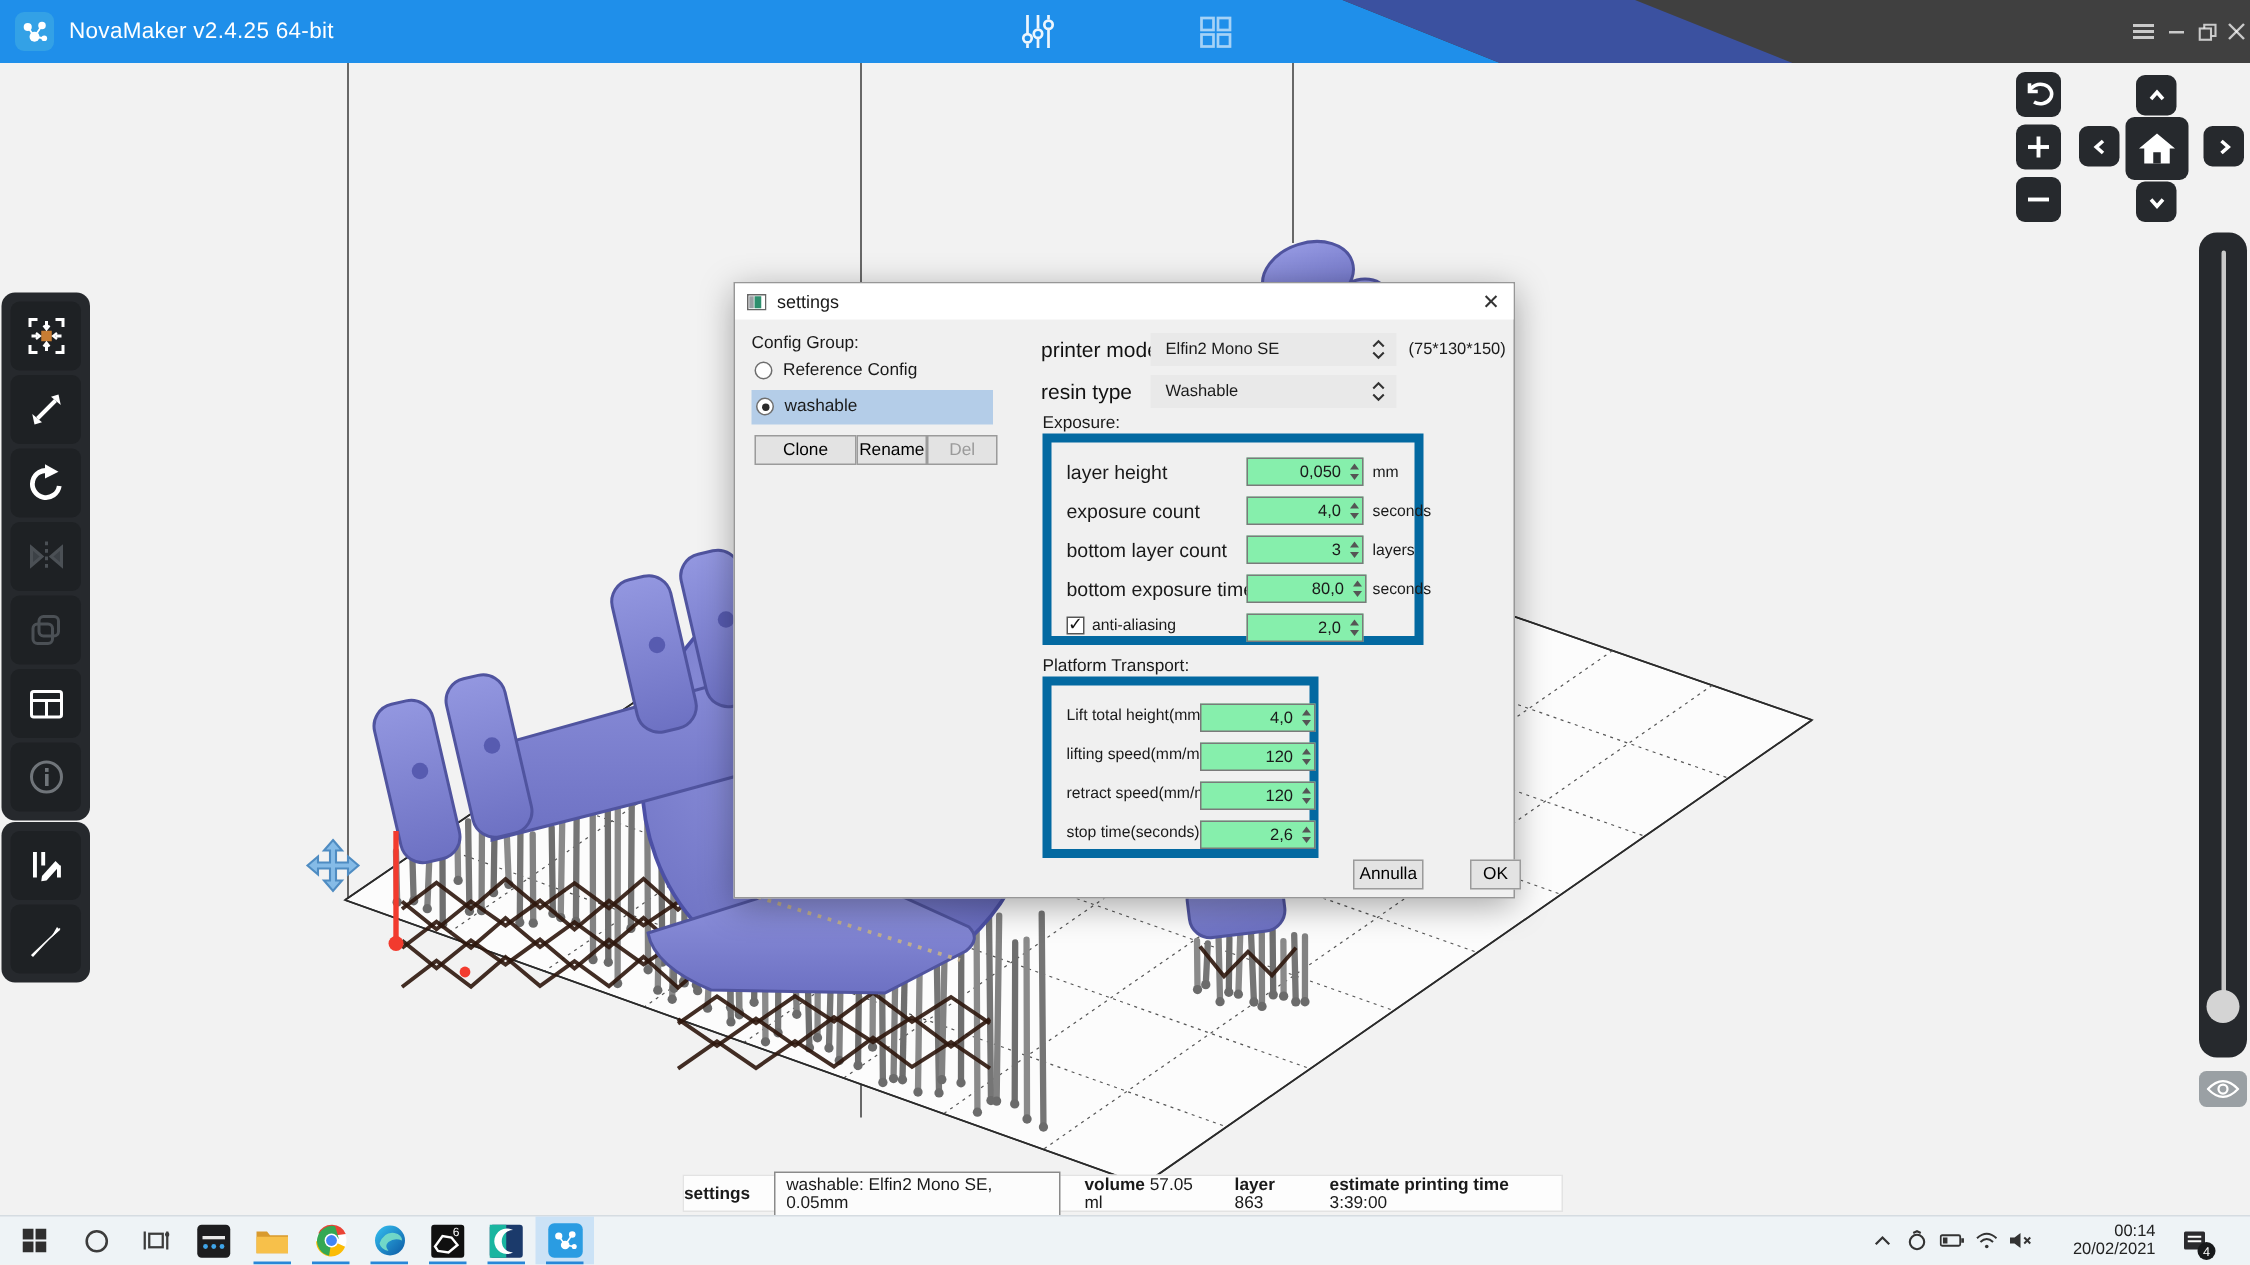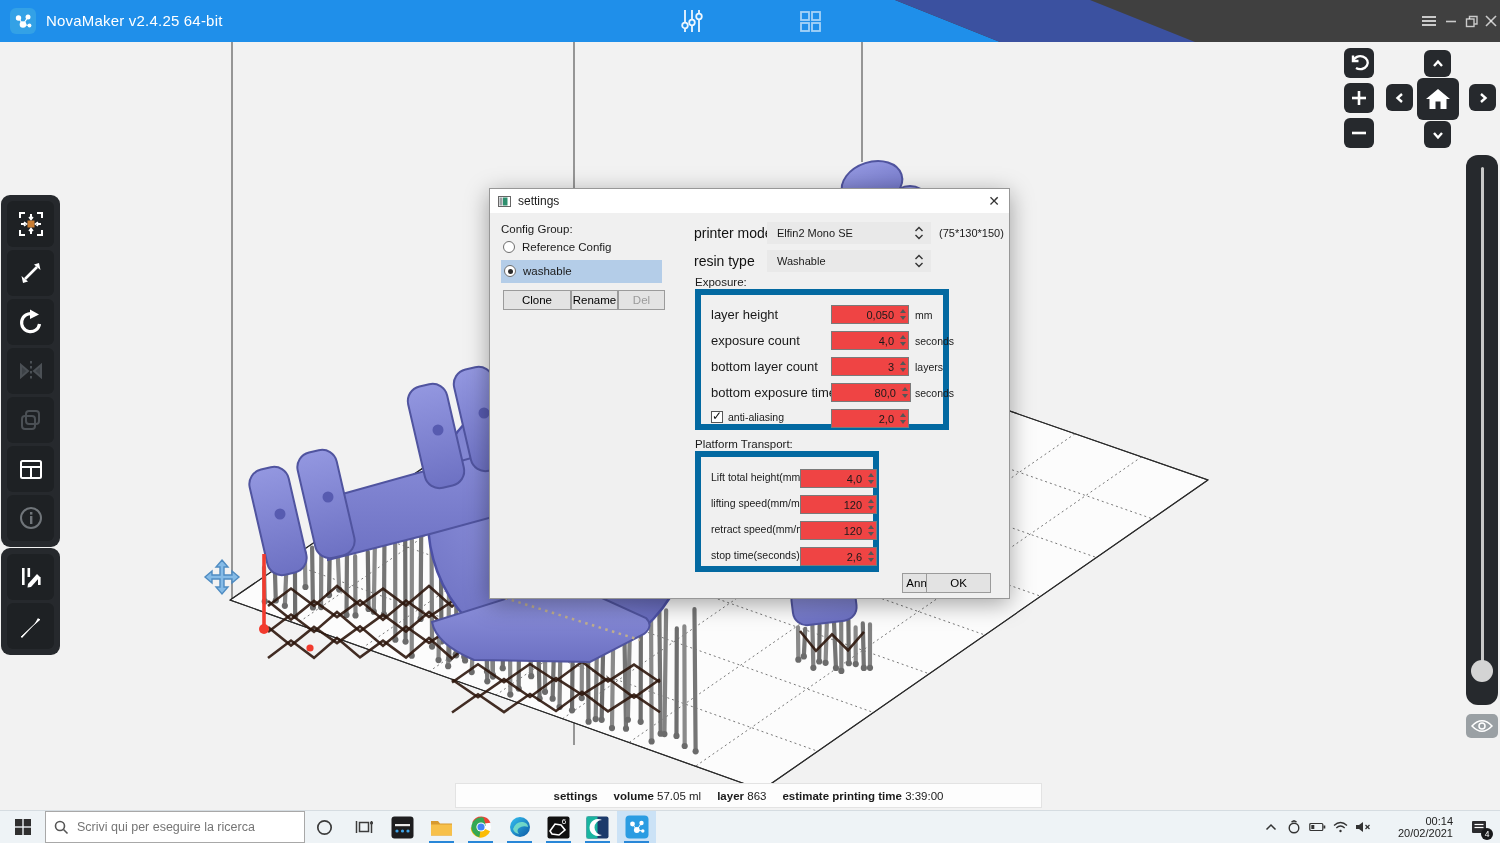--- a/index.html
+++ b/index.html
@@ -48,39 +48,39 @@
   .radio.sel::after{content:"";position:absolute;inset:2.5px;border-radius:50%;background:#2b2b2b}
   .radio-row{position:absolute;display:flex;align-items:center;gap:7px}
   .wbtn{background:#e3e3e3;border:1px solid #9b9b9b;font-size:11.5px;height:20px;display:inline-flex;align-items:center;justify-content:center;font-family:"Liberation Sans",sans-serif}
   .wbtn.disabled{color:#9a9a9a}
   .big-label{position:absolute;font-size:14px;color:#111}
   .ddl{position:absolute;height:22px;background:#e9e9e9;display:flex;align-items:center;font-size:11px;width:164px}
   .ddl-val{flex:1;padding-left:10px}
   .groupbox{position:absolute;border:6px solid #0369a1}
   .exp-row{position:absolute;left:0;width:100%;height:20px}
   .exp-label{position:absolute;left:10px;top:2px;font-size:13px}
-  .spinbox{position:absolute;height:19px;background:#ef4444;border:1px solid #7a7a7a;display:flex;align-items:center;font-size:11px}
+  .spinbox{position:absolute;height:19px;background:#86efac;border:1px solid #7a7a7a;display:flex;align-items:center;font-size:11px}
   .spin-val{flex:1;text-align:right;padding-right:3px}
   .spin-ctl{width:11px;height:100%;display:flex;flex-direction:column;align-items:center;justify-content:center;gap:2.5px}
   .tri-up{width:0;height:0;border-left:3.2px solid transparent;border-right:3.2px solid transparent;border-bottom:4px solid #555}
   .tri-dn{width:0;height:0;border-left:3.2px solid transparent;border-right:3.2px solid transparent;border-top:4px solid #555}
   .unit{position:absolute;font-size:10.5px;top:4px}
   .cb{width:12px;height:12px;border:1px solid #555;background:#fff;position:relative;flex:none}
   .cb::after{content:"✓";position:absolute;left:0px;top:-3px;font-size:12px;color:#111}
   .small-label{font-size:10.5px}
 
   
   .taskbar{position:absolute;left:0;top:810px;width:1500px;height:33px;background:#eef3f6;border-top:1px solid #d5dce1;display:flex;align-items:stretch;z-index:6}
   .tb-btn{width:45px;display:flex;align-items:center;justify-content:center}
   .search-box{width:260px;background:#fff;border:1px solid #a8a8a8;display:flex;align-items:center;padding:0 8px;gap:8px}
   .search-box input{border:none;outline:none;font-size:12.5px;width:200px;font-family:"Liberation Sans",sans-serif;color:#333;background:transparent}
   .app-cell{width:39px;display:flex;align-items:center;justify-content:center;position:relative}
   .app-cell.running::after{content:"";position:absolute;bottom:0;left:7px;right:7px;height:2.5px;background:#2887d8}
   .app-cell.active{background:#cbe2f6}
-  .tray{margin-left:auto;display:flex;align-items:center;gap:5px;padding-right:4px}
+  .tray{margin-left:auto;display:flex;align-items:center;gap:5px;padding-right:20px}
   .tray-ico{width:18px;height:24px;display:flex;align-items:center;justify-content:center}
   .clock{width:72px;text-align:right;font-size:11px;line-height:12px;color:#222;margin:0 4px}
   .notif{width:34px;height:33px;display:flex;align-items:center;justify-content:center;position:relative}
   .notif-badge{position:absolute;right:3px;bottom:4px;width:12px;height:12px;border-radius:50%;background:#18191b;color:#fff;font-size:8.5px;display:flex;align-items:center;justify-content:center}
 </style>
 </head>
 <body>
 
 <div class="titlebar">
   <div class="tb-bright"></div>
@@ -497,20 +497,21 @@
   </div>
   <div class="eye-btn">
     <svg width="22" height="14" viewBox="0 0 22 14" fill="none" stroke="#fff" stroke-width="1.5">
       <path d="M1,7 Q11,-3.5 21,7 Q11,17.5 1,7 Z"></path>
       <circle cx="11" cy="7" r="3"></circle>
     </svg>
   </div>
 
   <div class="statusbar">
     <b>settings</b>
+    <span class="cfg-chip">washable: Elfin2 Mono SE, 0.05mm</span>
     <span><b>volume</b>
       <span>57.05 ml</span></span>
     <span><b>layer</b>
       <span>863</span></span>
     <span><b>estimate printing time</b>
       <span>3:39:00</span></span>
   </div>
 
   <div class="dialog">
     <div class="dlg-title">
@@ -658,39 +659,32 @@
           <span class="spin-val">2,6</span>
           <span class="spin-ctl">
               <span class="tri-up"></span>
               <span class="tri-dn"></span>
             </span>
         </div>
       </div>
     </div>
 
     <button class="wbtn abs" style="left:412px;top:384px;width:47px">Annulla</button>
-    <button class="wbtn abs" style="left:436px;top:384px;width:65px">OK</button>
+    <button class="wbtn abs" style="left:490px;top:384px;width:34px">OK</button>
   </div>
 </div>
 
 <div class="taskbar">
   <div class="tb-btn">
     <svg width="16" height="16" viewBox="0 0 16 16" fill="#2f2f2f">
       <rect x="0" y="0" width="7.3" height="7.3"></rect>
         <rect x="8.7" y="0" width="7.3" height="7.3"></rect>
       <rect x="0" y="8.7" width="7.3" height="7.3"></rect>
         <rect x="8.7" y="8.7" width="7.3" height="7.3"></rect>
     </svg>
-  </div>
-  <div class="search-box">
-    <svg width="15" height="15" viewBox="0 0 15 15" fill="none" stroke="#555" stroke-width="1.6">
-      <circle cx="6" cy="6" r="4.5"></circle>
-        <line x1="9.5" y1="9.5" x2="13.5" y2="13.5"></line>
-    </svg>
-    <input placeholder="Scrivi qui per eseguire la ricerca" style="">
   </div>
   <div class="app-cell">
     <svg width="17" height="17" viewBox="0 0 17 17" fill="none" stroke="#3c3c3c" stroke-width="1.7">
         <circle cx="8.5" cy="8.5" r="6.7"></circle>
       </svg>
   </div>
   <div class="app-cell">
     <svg width="18" height="16" viewBox="0 0 18 16" fill="none" stroke="#3c3c3c" stroke-width="1.5">
       <rect x="4.5" y="3.5" width="9" height="9"></rect>
         <line x1="1.5" y1="2" x2="1.5" y2="14"></line>

